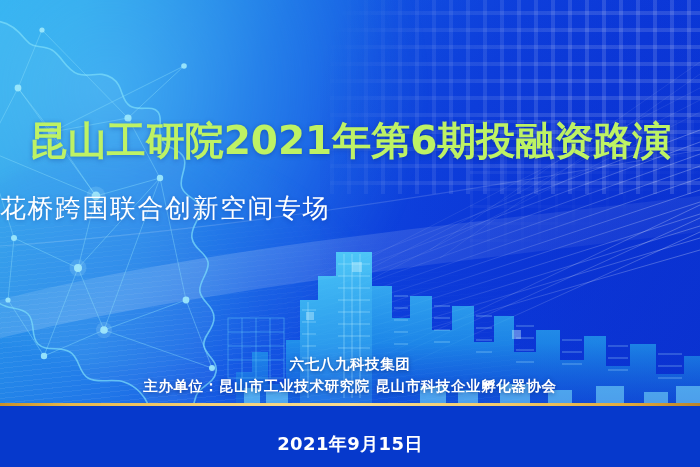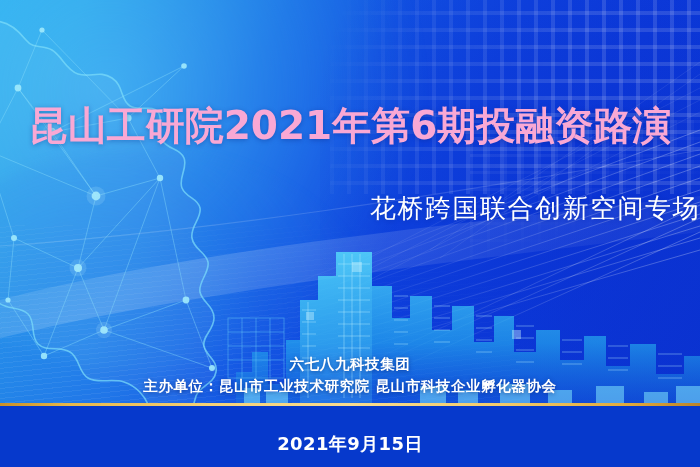--- a/index.html
+++ b/index.html
@@ -140,35 +140,35 @@
   }
 
   
   .content {
     position: absolute;
     inset: 0;
   }
   .title {
     position: absolute;
     left: 0; right: 0;
-    top: 102px;
+    top: 117px;
     text-align: center;
-    color: #f9a8d4;
+    color: #bef264;
     font-size: 39px;
     font-weight: bold;
     letter-spacing: 0px;
     line-height: 1.22;
     white-space: nowrap;
     text-shadow: 0 1px 5px rgba(0,30,120,0.35);
   }
   .subtitle {
     position: absolute;
     left: 0; right: 0;
     top: 192px;
-    text-align: right;
+    text-align: left;
     color: #ffffff;
     font-size: 26px;
     font-weight: normal;
     letter-spacing: 1.5px;
     line-height: 1.25;
     white-space: nowrap;
     text-shadow: 0 1px 4px rgba(0,30,120,0.30);
   }
   .organizers {
     position: absolute;

